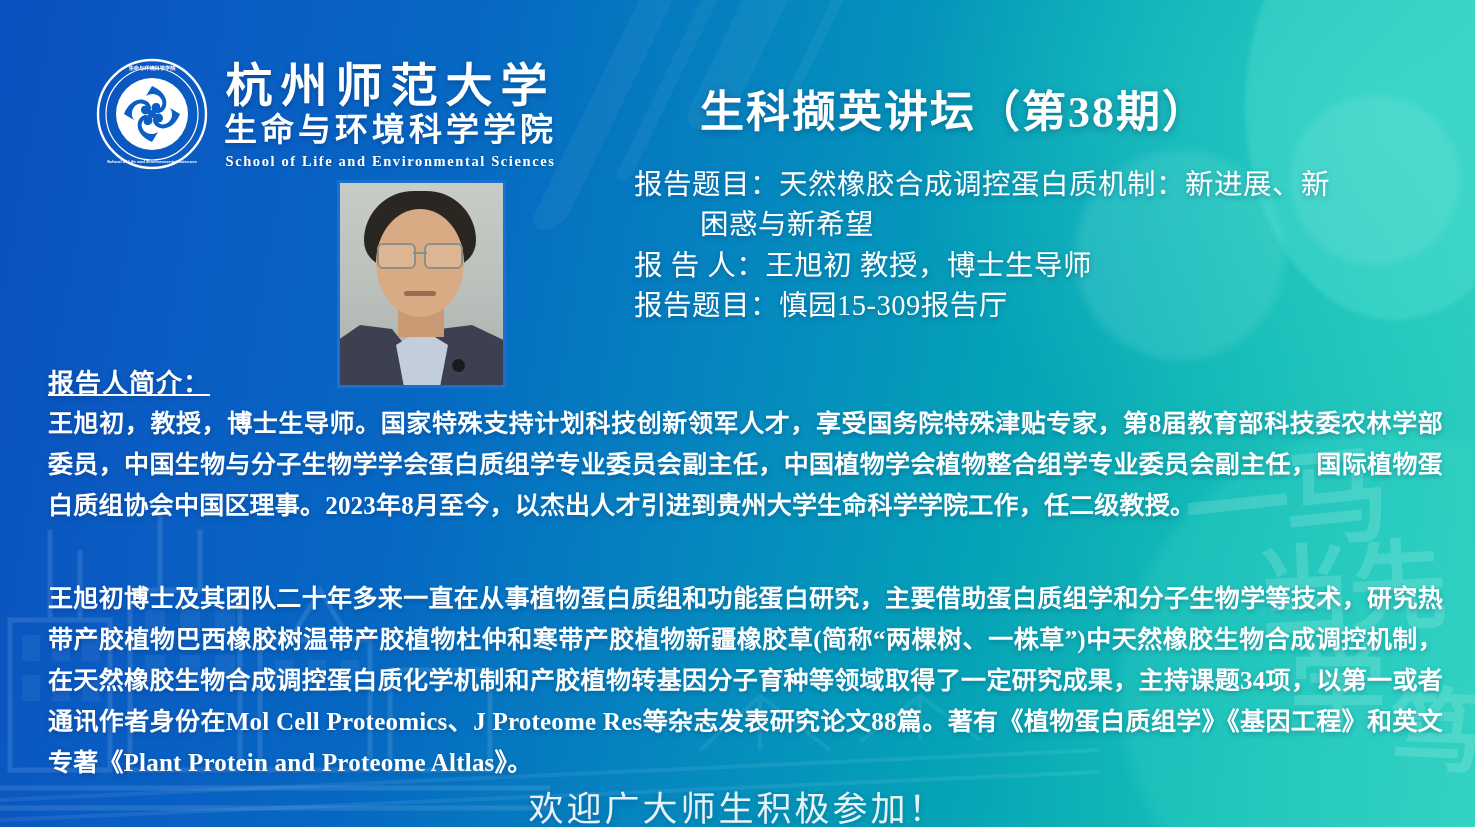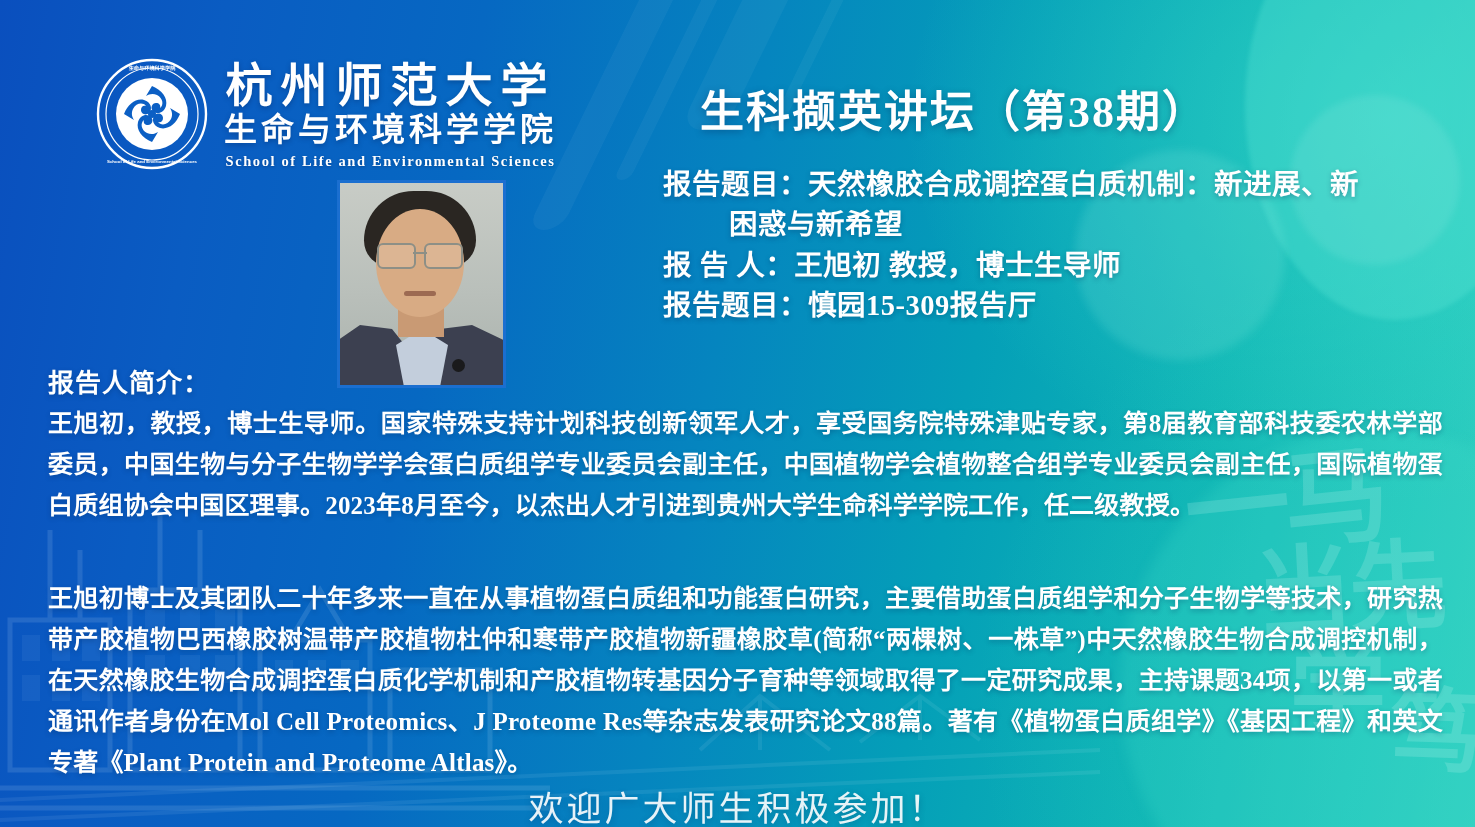--- a/index.html
+++ b/index.html
@@ -89,34 +89,34 @@
   .portrait .neck{position:absolute;left:58px;top:124px;width:46px;height:30px;background:#c99a74;}
   .portrait .suit{position:absolute;left:-6px;top:142px;width:176px;height:64px;background:#3c4050;
                   clip-path:polygon(0 18px,26px 0,58px 4px,82px 34px,106px 4px,138px 0,176px 18px,176px 64px,0 64px);}
   .portrait .shirt{position:absolute;left:56px;top:146px;width:52px;height:58px;background:#c3cedc;
                    clip-path:polygon(26px 0,52px 16px,44px 58px,8px 58px,0 16px);}
   .portrait .mic{position:absolute;left:112px;top:176px;width:13px;height:13px;border-radius:50%;background:#1a1a1c;}
 
   
   .info{position:absolute;left:634px;top:165px;width:790px;}
   .info .row{
-    font-family:"Liberation Serif","DejaVu Serif",serif;font-weight:700;
+    font-family:"Liberation Serif","DejaVu Serif",serif;font-weight:400;
     font-size:28.5px;color:#ffffff;line-height:1.42;letter-spacing:.5px;
     text-shadow:0 2px 5px rgba(0,40,90,.35);
     white-space:nowrap;
-    margin-left:29px;
   }
   .info .indent{padding-left:66px;}
 
   
   .bio-head{
     position:absolute;left:48px;top:362px;
     font-family:"Liberation Serif","DejaVu Serif",serif;font-weight:700;
     font-size:26px;color:#ffffff;letter-spacing:1px;
     text-shadow:0 2px 5px rgba(0,40,90,.35);
+    text-decoration:underline;
   }
   .bio-p{
     position:absolute;left:48px;width:1395px;
     font-family:"Liberation Serif","DejaVu Serif",serif;font-weight:700;
     font-size:25px;color:#ffffff;line-height:41px;letter-spacing:.2px;
     text-align:justify;text-justify:inter-character;
     text-shadow:0 2px 5px rgba(0,40,90,.32);
   }
   .bio-1{top:403px;}
   .bio-2{top:578px;}

